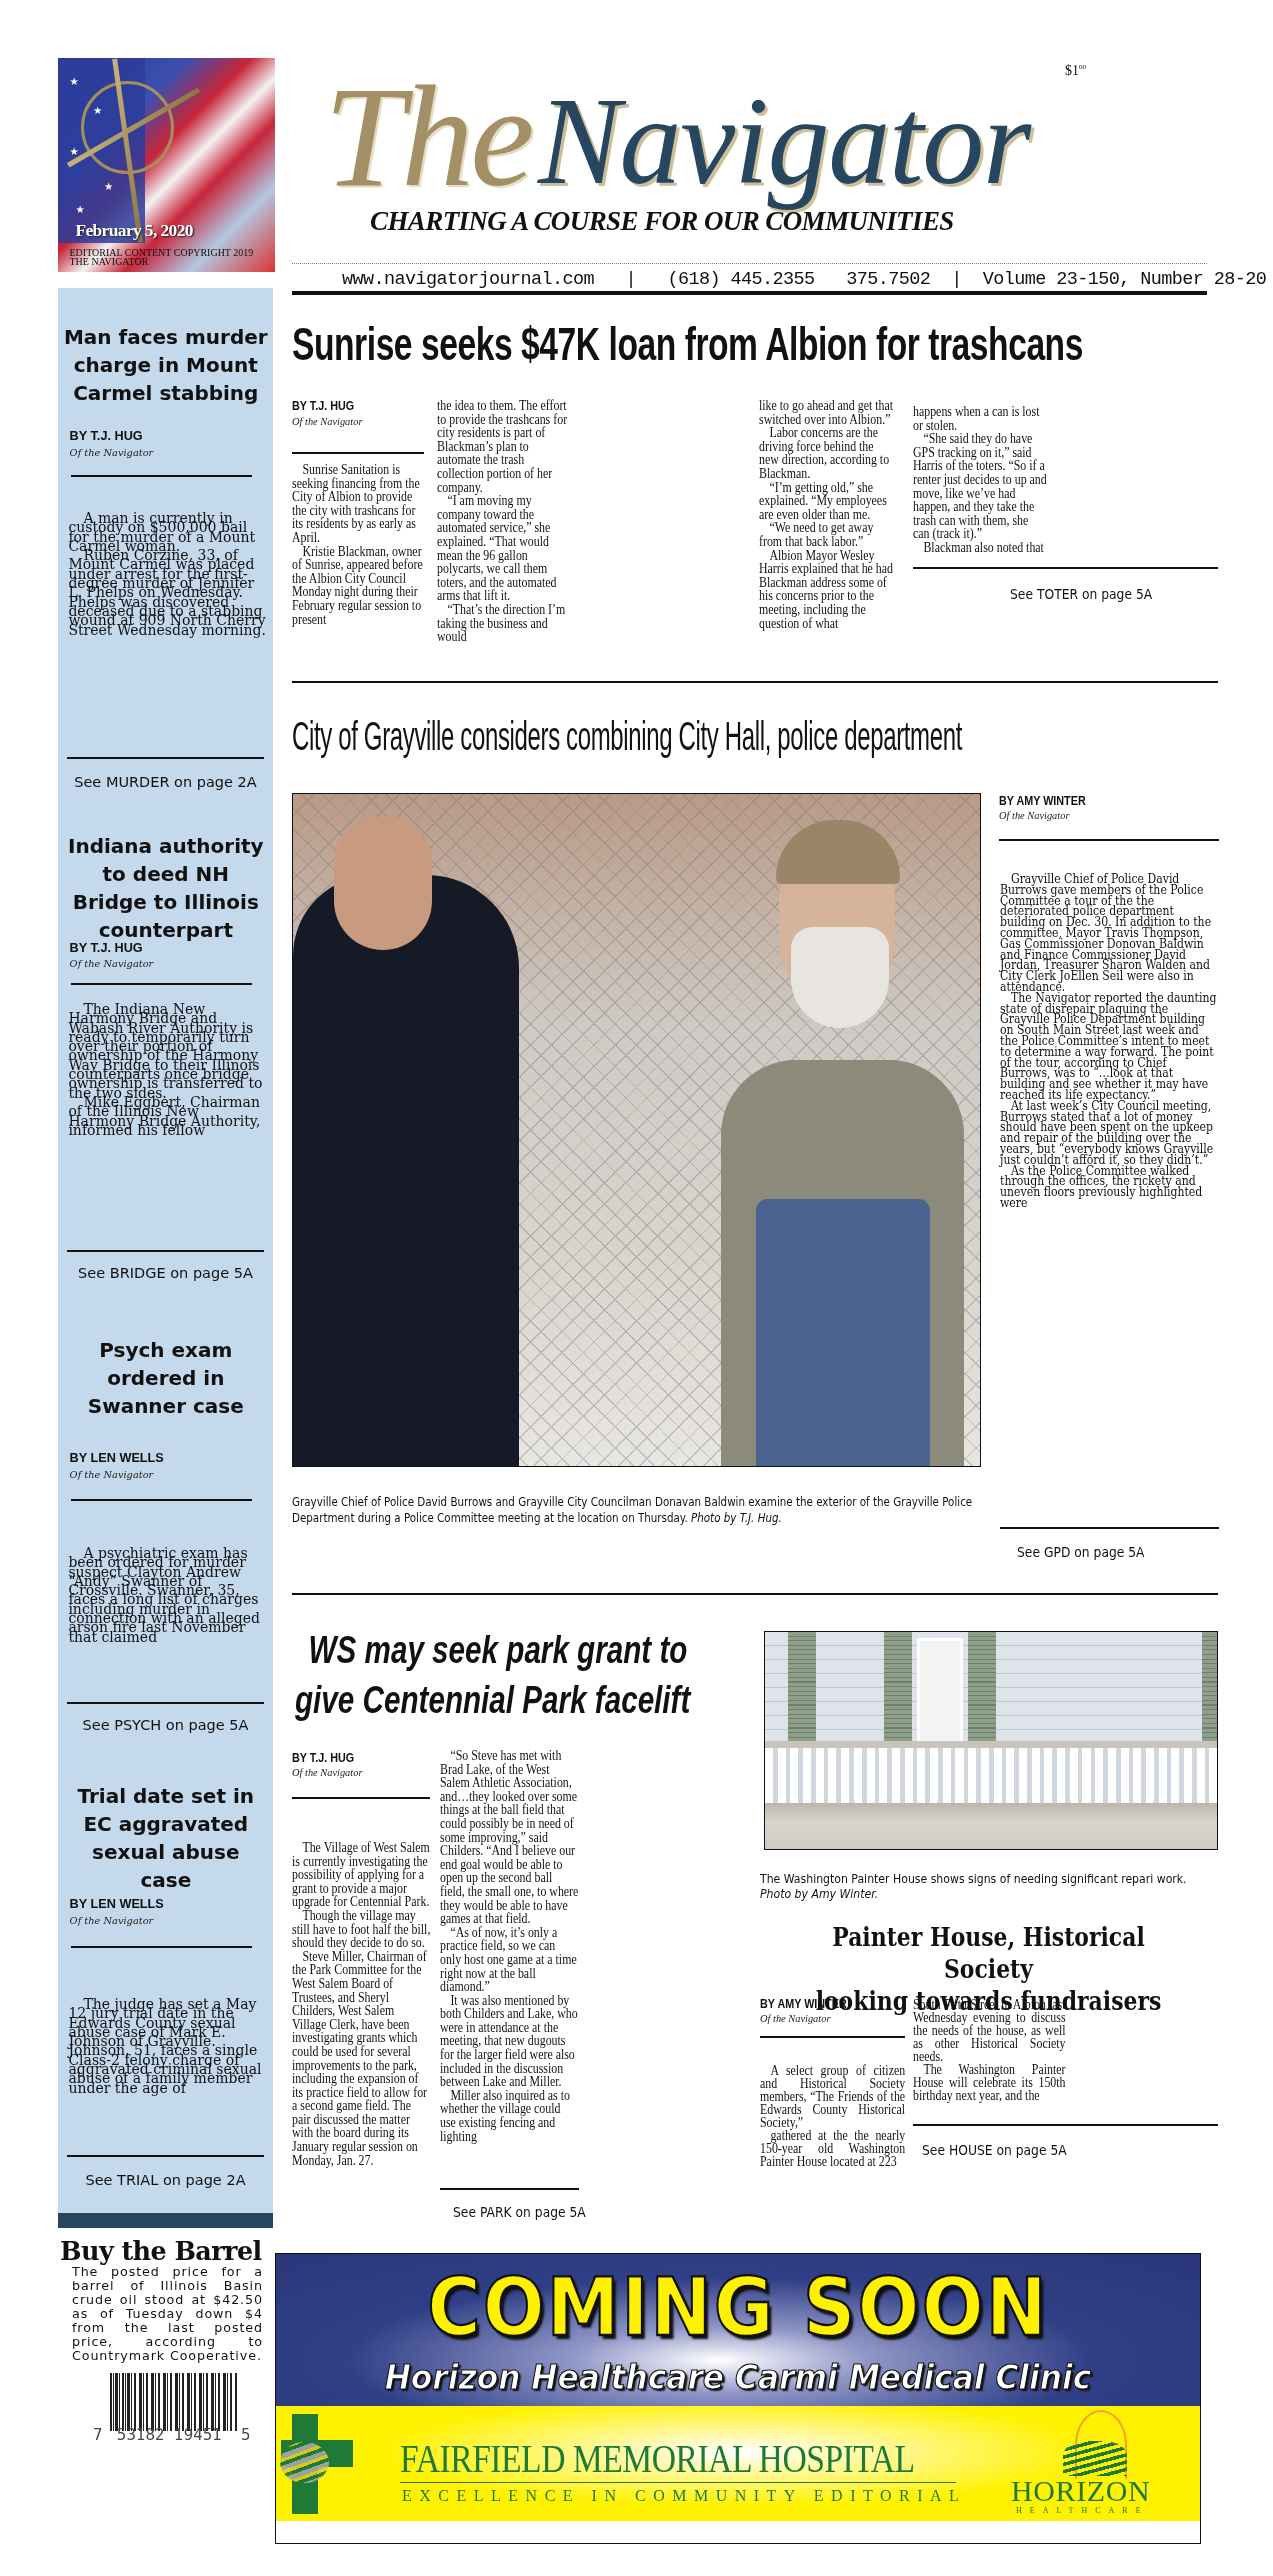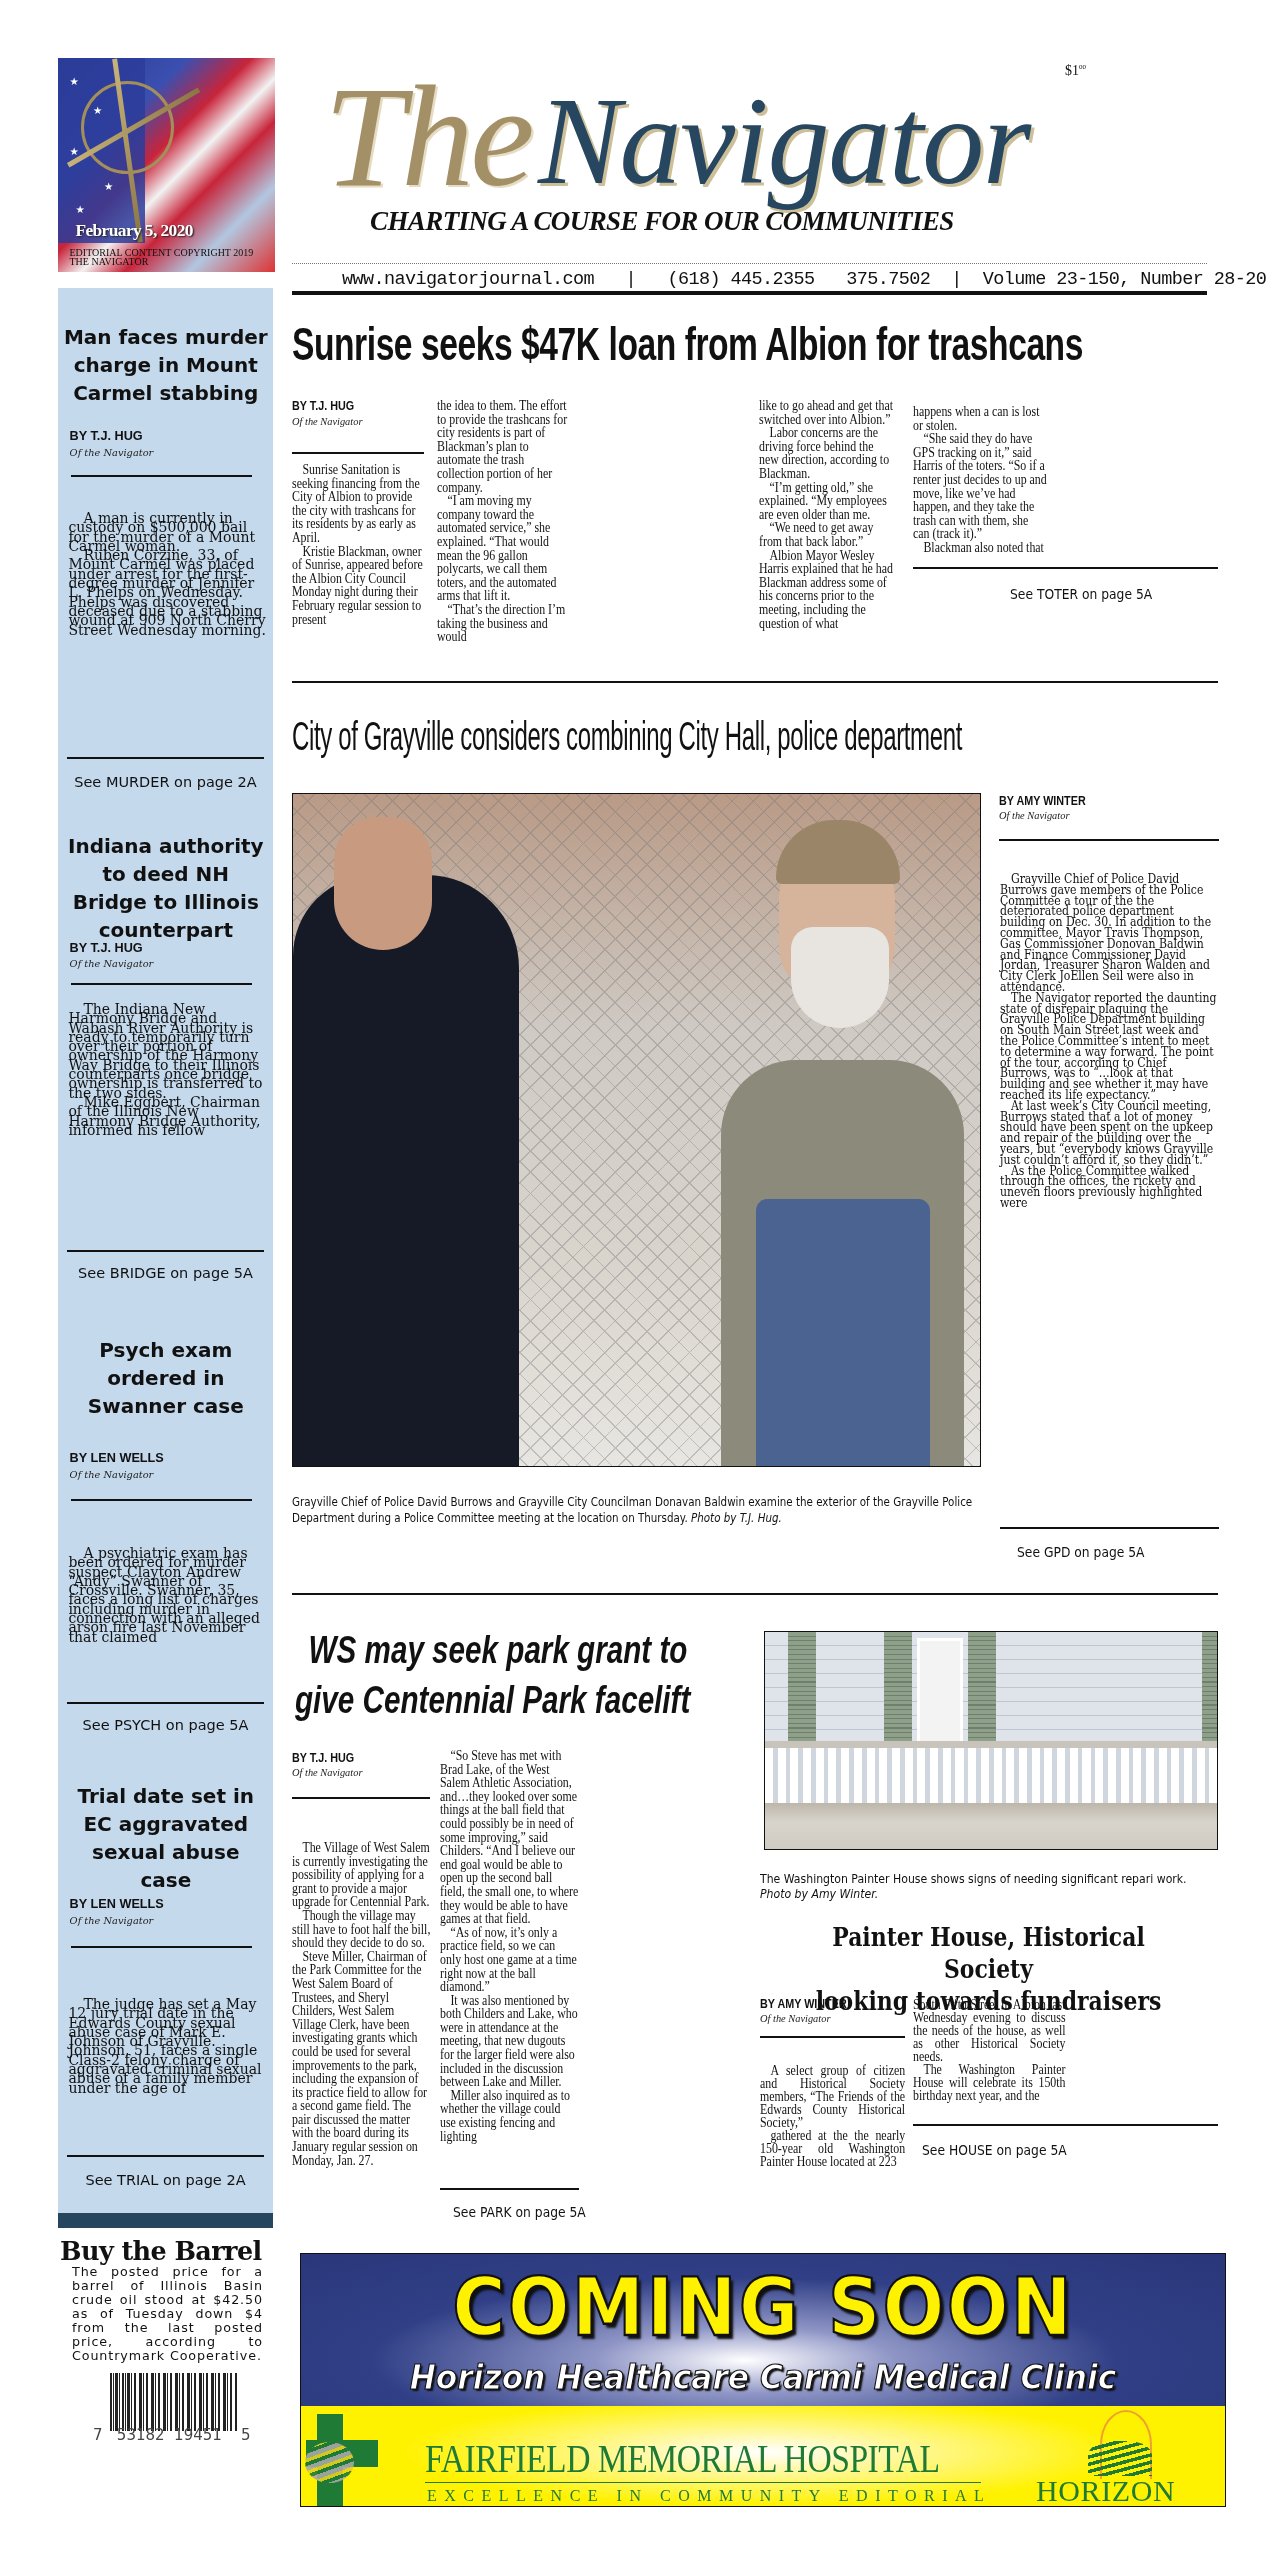--- a/index.html
+++ b/index.html
@@ -76,21 +76,21 @@
   .photo2 { left: 764px; top: 1631px; width: 454px; height: 219px; border: 1.2px solid #111; overflow: hidden;
     background: repeating-linear-gradient(180deg, #dfe4ea 0 12.7px, #bfc6cf 12.7px 14px); }
   .photo2 .shutter { position: absolute; top: 0; width: 28px; height: 122px; background: repeating-linear-gradient(180deg, #8fa08a 0 3.5px, #6e7f6b 3.5px 4.6px); }
   .photo2 .window { position: absolute; left: 152px; top: 5.8px; width: 46px; height: 116px; background: #f3f3f3; border: 3.5px solid #fff; }
   .photo2 .rail { position: absolute; left: 0; top: 109px; width: 454px; height: 7px; background: #c9c4bb; }
   .photo2 .balusters { position: absolute; left: 0; top: 116px; width: 454px; height: 55px;
     background: repeating-linear-gradient(90deg, #ffffff 0 8px, #cfd6dd 8px 12.7px); }
   .photo2 .ledge { position: absolute; left: 0; top: 171px; width: 454px; height: 48px; background: linear-gradient(180deg, #bdb6aa 0%, #d8d4cc 40%, #cfcac2 100%); }
 
   
-  .ad { left: 300px; top: 2253px; width: 926px; height: 254px; border: 1.2px solid #111; overflow: hidden; }
+  .ad { left: 275px; top: 2253px; width: 926px; height: 291px; border: 1.2px solid #111; overflow: hidden; }
   .ad-top { position: absolute; left: 0; top: 0; width: 100%; height: 152px;
     background: radial-gradient(ellipse at 48% 70%, #ffffff 0%, #8f96c6 22%, #303f86 55%, #2a3679 100%); }
   .ad-coming { position: absolute; left: 0; top: 10.4px; width: 100%; text-align: center; font-family: "DejaVu Sans", sans-serif; font-weight: bold; font-size: 81px; line-height: 87px; color: #fff200; -webkit-text-stroke: 2.3px #111; text-shadow: 3.5px 3.5px 2.3px #111; letter-spacing: 2.3px; transform: scaleX(.9); }
   .ad-clinic { position: absolute; left: 0; top: 103px; width: 100%; text-align: center; font-family: "DejaVu Sans", sans-serif; font-weight: bold; font-style: italic; font-size: 34px; color: #fff; -webkit-text-stroke: 1.2px #111; text-shadow: 2.3px 2.3px 1.7px #111; transform: scaleX(.92); }
   .ad-bottom { position: absolute; left: 0; top: 152px; width: 100%; height: 115px;
     background: radial-gradient(ellipse at 50% 40%, #ffffff 0%, #fff8a0 20%, #fff200 55%, #fff200 100%); }
   .cross-v { position: absolute; left: 16px; top: 8px; width: 25.5px; height: 100px; background: #1f7a35; }
   .cross-h { position: absolute; left: 4.6px; top: 34px; width: 72px; height: 27px; background: #1f7a35; }
   .cross-swoosh { position: absolute; left: 3.5px; top: 36px; width: 49px; height: 41px; border-radius: 50%;
     background: repeating-linear-gradient(160deg, #a7a7a7 0 4.6px, #e7d21a 4.6px 8px, #1f7a35 8px 11.6px); opacity: .9; }

